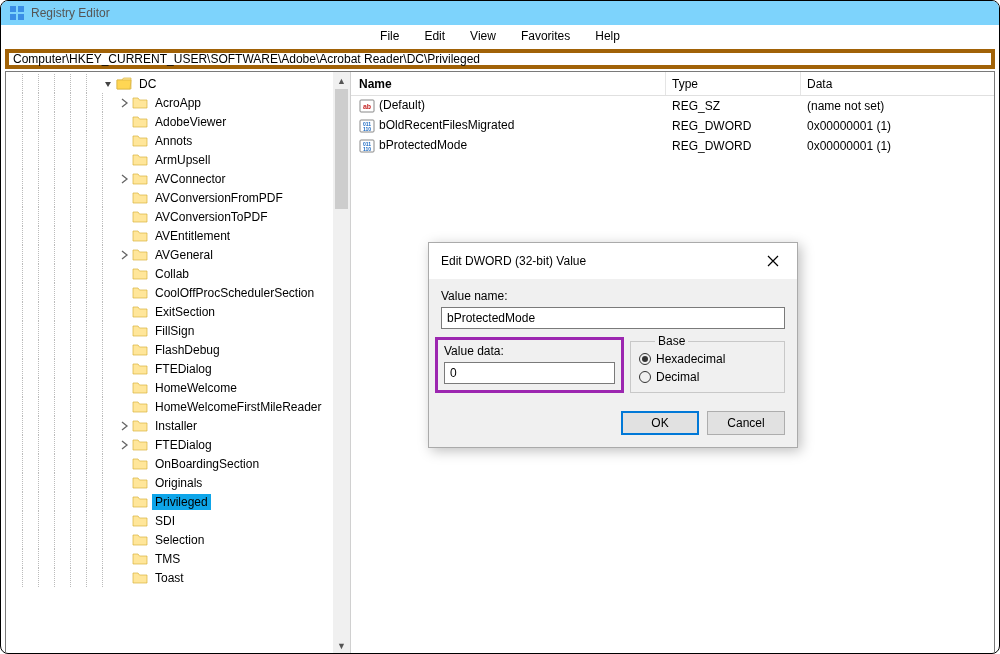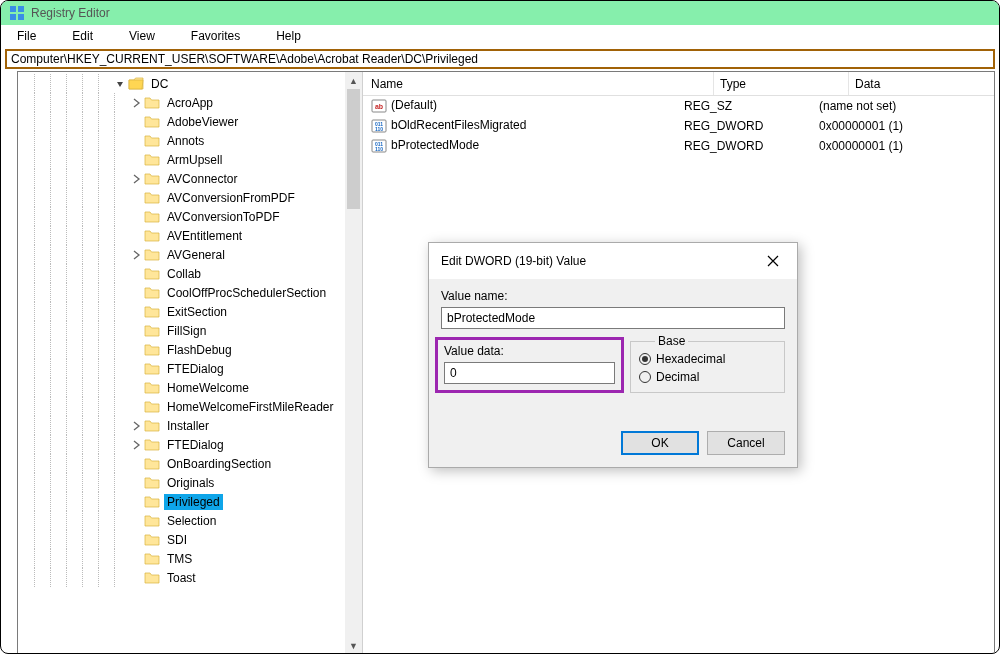--- a/index.html
+++ b/index.html
@@ -1,32 +1,32 @@
 <!DOCTYPE html>
 <html><head>
 <meta charset="utf-8">
 <style>
 * { box-sizing: border-box; margin: 0; padding: 0; }
 body { font-family: "Segoe UI", Tahoma, sans-serif; font-size: 12px; background: #fff; color: #000; width: 1000px; height: 654px; overflow: hidden; border: 1px solid #000; border-radius: 8px; }
 
 
-.titlebar { display: flex; align-items: center; padding: 4px 8px; height: 24px; background: #86efac; }
+.titlebar { display: flex; align-items: center; padding: 4px 8px; height: 24px; background: #7dd3fc; }
 .titlebar .app-icon { width: 16px; height: 16px; display: inline-flex; align-items: center; justify-content: center; margin-right: 6px; }
 .titlebar .title { color: #555; font-size: 12px; }
 
 
-.menubar { display: flex; gap: 16px; padding: 2px 6px; height: 22px; align-items: center; }
+.menubar { display: flex; gap: 5px; padding: 2px 6px; height: 22px; align-items: center; justify-content: center; }
 .menubar .menu-item { padding: 2px 10px; cursor: default; color: #000; }
 
 
-.addressbar { border: 2px solid #a16207; margin: 2px 4px 0 4px; padding: 2px 4px; height: 20px; display: flex; align-items: center; }
+.addressbar { border: 4px solid #a16207; margin: 2px 4px 0 4px; padding: 2px 4px; height: 20px; display: flex; align-items: center; }
 .addressbar span { font-size: 12px; }
 
 
-.main { display: flex; height: calc(100% - 68px); border: 1px solid #7a7a7a; margin: 2px 4px 4px 16px; position: relative; }
+.main { display: flex; height: calc(100% - 68px); border: 1px solid #7a7a7a; margin: 2px 4px 4px 4px; position: relative; }
 
 
 .tree-panel { width: 345px; border-right: 1px solid #d0d0d0; overflow-y: hidden; position: relative; display: flex; }
 .tree-content { flex: 1; overflow: hidden; padding-top: 2px; }
 .tree-scrollbar { width: 17px; background: #f0f0f0; display: flex; flex-direction: column; }
 .scroll-arrow { height: 17px; background: #f0f0f0; display: flex; align-items: center; justify-content: center; font-size: 9px; color: #555; }
 .scroll-track { flex: 1; background: #f0f0f0; position: relative; }
 .scroll-thumb { position: absolute; top: 0; left: 2px; right: 2px; height: 120px; background: #cdcdcd; border-radius: 0; }
 
 .tree-row { display: flex; align-items: center; height: 19px; white-space: nowrap; }
@@ -35,21 +35,21 @@
 .tree-toggle { width: 12px; height: 12px; display: inline-flex; align-items: center; justify-content: center; font-size: 10px; color: #666; margin-right: 2px; flex-shrink: 0; }
 .tree-toggle.empty { visibility: hidden; }
 .folder-icon { width: 16px; height: 14px; margin-right: 4px; flex-shrink: 0; }
 .tree-label { padding: 1px 3px; }
 .tree-label.selected { background: #0ea5e9; }
 .tree-row-dc { display: flex; align-items: center; height: 19px; }
 
 
 .list-panel { flex: 1; display: flex; flex-direction: column; }
 .list-header { display: flex; border-bottom: 1px solid #e0e0e0; height: 24px; align-items: center; }
-.col-name { width: 351px; padding-left: 8px; border-right: 1px solid #e5e5e5; height: 100%; display: flex; align-items: center;}
+.col-name { width: 315px; padding-left: 8px; border-right: 1px solid #e5e5e5; height: 100%; display: flex; align-items: center; font-weight: bold;}
 .col-type { width: 135px; padding-left: 6px; border-right: 1px solid #e5e5e5; height: 100%; display: flex; align-items: center;}
 .col-data { flex: 1; padding-left: 6px; height: 100%; display: flex; align-items: center;}
 .list-body { flex: 1; }
 .list-row { display: flex; height: 20px; align-items: center; }
 .list-row .cell-name { width: 315px; padding-left: 8px; display: flex; align-items: flex-start; gap: 4px; }
 .list-row .cell-type { width: 135px; padding-left: 6px; }
 .list-row .cell-data { flex: 1; padding-left: 6px; }
 
 .val-icon { width: 16px; height: 16px; display: inline-flex; align-items: center; justify-content: center; flex-shrink: 0; }
 
@@ -63,21 +63,21 @@
 .text-input { width: 100%; border: 1px solid #7a7a7a; padding: 3px 5px; font-family: inherit; font-size: 12px; background: #fff; height: 22px; }
 .value-row { display: flex; gap: 12px; margin-top: 12px; align-items: flex-start; }
 .value-col { flex: 1; }
 .highlight-box { border: 3px solid #9c27b0; padding: 4px 6px 6px 6px; margin: -4px -6px -6px -6px; }
 .base-group { border: 1px solid #c8c8c8; padding: 6px 8px 8px 8px; position: relative; width: 155px; }
 .base-group .legend { position: absolute; top: -8px; left: 24px; background: #f0f0f0; padding: 0 3px; }
 .radio-row { display: flex; align-items: center; gap: 5px; margin-top: 4px; }
 .radio { width: 12px; height: 12px; border: 1px solid #333; border-radius: 50%; display: inline-flex; align-items: center; justify-content: center; }
 .radio.checked::after { content: ""; width: 6px; height: 6px; background: #333; border-radius: 50%; }
 .dialog-buttons { display: flex; justify-content: flex-end; gap: 8px; margin-top: 18px; }
-.btn { min-width: 78px; height: 24px; border: 1px solid #adadad; background: #e1e1e1; display: inline-flex; align-items: center; justify-content: center; cursor: default; font-family: inherit; font-size: 12px; margin-top: 20px; }
+.btn { min-width: 78px; height: 24px; border: 1px solid #adadad; background: #e1e1e1; display: inline-flex; align-items: center; justify-content: center; cursor: default; font-family: inherit; font-size: 12px; }
 .btn.primary { border: 2px solid #0078d7; background: #e1e1e1; }
 
 svg { display: block; }
 </style>
 </head>
 <body>
 
 <div class="titlebar">
   <span class="app-icon">
     <svg width="16" height="16" viewBox="0 0 16 16">
@@ -507,37 +507,37 @@
           <span class="tree-indent"></span>
           <span class="tree-indent"></span>
           <span class="tree-indent"></span>
           <span class="tree-indent"></span>
           <span class="tree-toggle empty"></span>
           <span class="folder-icon">
             <svg width="16" height="14" viewBox="0 0 16 14">
               <path d="M1 2 L6 2 L7.5 4 L15 4 L15 12 L1 12 Z" fill="#ffe69a" stroke="#d8b23c" stroke-width="0.7"></path>
             </svg>
           </span>
+          <span class="tree-label">SDI</span>
+        </div>
+        <div class="tree-row">
+          <span class="tree-indent noline"></span>
+          <span class="tree-indent"></span>
+          <span class="tree-indent"></span>
+          <span class="tree-indent"></span>
+          <span class="tree-indent"></span>
+          <span class="tree-indent"></span>
+          <span class="tree-indent"></span>
+          <span class="tree-toggle empty"></span>
+          <span class="folder-icon">
+            <svg width="16" height="14" viewBox="0 0 16 14">
+              <path d="M1 2 L6 2 L7.5 4 L15 4 L15 12 L1 12 Z" fill="#ffe69a" stroke="#d8b23c" stroke-width="0.7"></path>
+            </svg>
+          </span>
           <span class="tree-label">Selection</span>
-        </div>
-        <div class="tree-row">
-          <span class="tree-indent noline"></span>
-          <span class="tree-indent"></span>
-          <span class="tree-indent"></span>
-          <span class="tree-indent"></span>
-          <span class="tree-indent"></span>
-          <span class="tree-indent"></span>
-          <span class="tree-indent"></span>
-          <span class="tree-toggle empty"></span>
-          <span class="folder-icon">
-            <svg width="16" height="14" viewBox="0 0 16 14">
-              <path d="M1 2 L6 2 L7.5 4 L15 4 L15 12 L1 12 Z" fill="#ffe69a" stroke="#d8b23c" stroke-width="0.7"></path>
-            </svg>
-          </span>
-          <span class="tree-label">SDI</span>
         </div>
         <div class="tree-row">
           <span class="tree-indent noline"></span>
           <span class="tree-indent"></span>
           <span class="tree-indent"></span>
           <span class="tree-indent"></span>
           <span class="tree-indent"></span>
           <span class="tree-indent"></span>
           <span class="tree-indent"></span>
           <span class="tree-toggle empty"></span>
@@ -621,21 +621,21 @@
           </div>
           <div class="cell-type">REG_DWORD</div>
           <div class="cell-data">0x00000001 (1)</div>
         </div>
       </div>
   </div>
 </div>
 
 <div class="dialog">
   <div class="dialog-title">
-    <span class="text">Edit DWORD (19-bit) Value</span>
+    <span class="text">Edit DWORD (32-bit) Value</span>
     <span class="dialog-close">
       <svg width="12" height="12" viewBox="0 0 12 12">
           <path d="M1 1 L11 11 M11 1 L1 11" stroke="#000" stroke-width="1.2" fill="none"></path>
         </svg>
     </span>
   </div>
   <div class="dialog-body">
     <label class="field-label">Value name:</label>
     <input class="text-input" type="text" value="bProtectedMode" style="">
     <div class="value-row">

